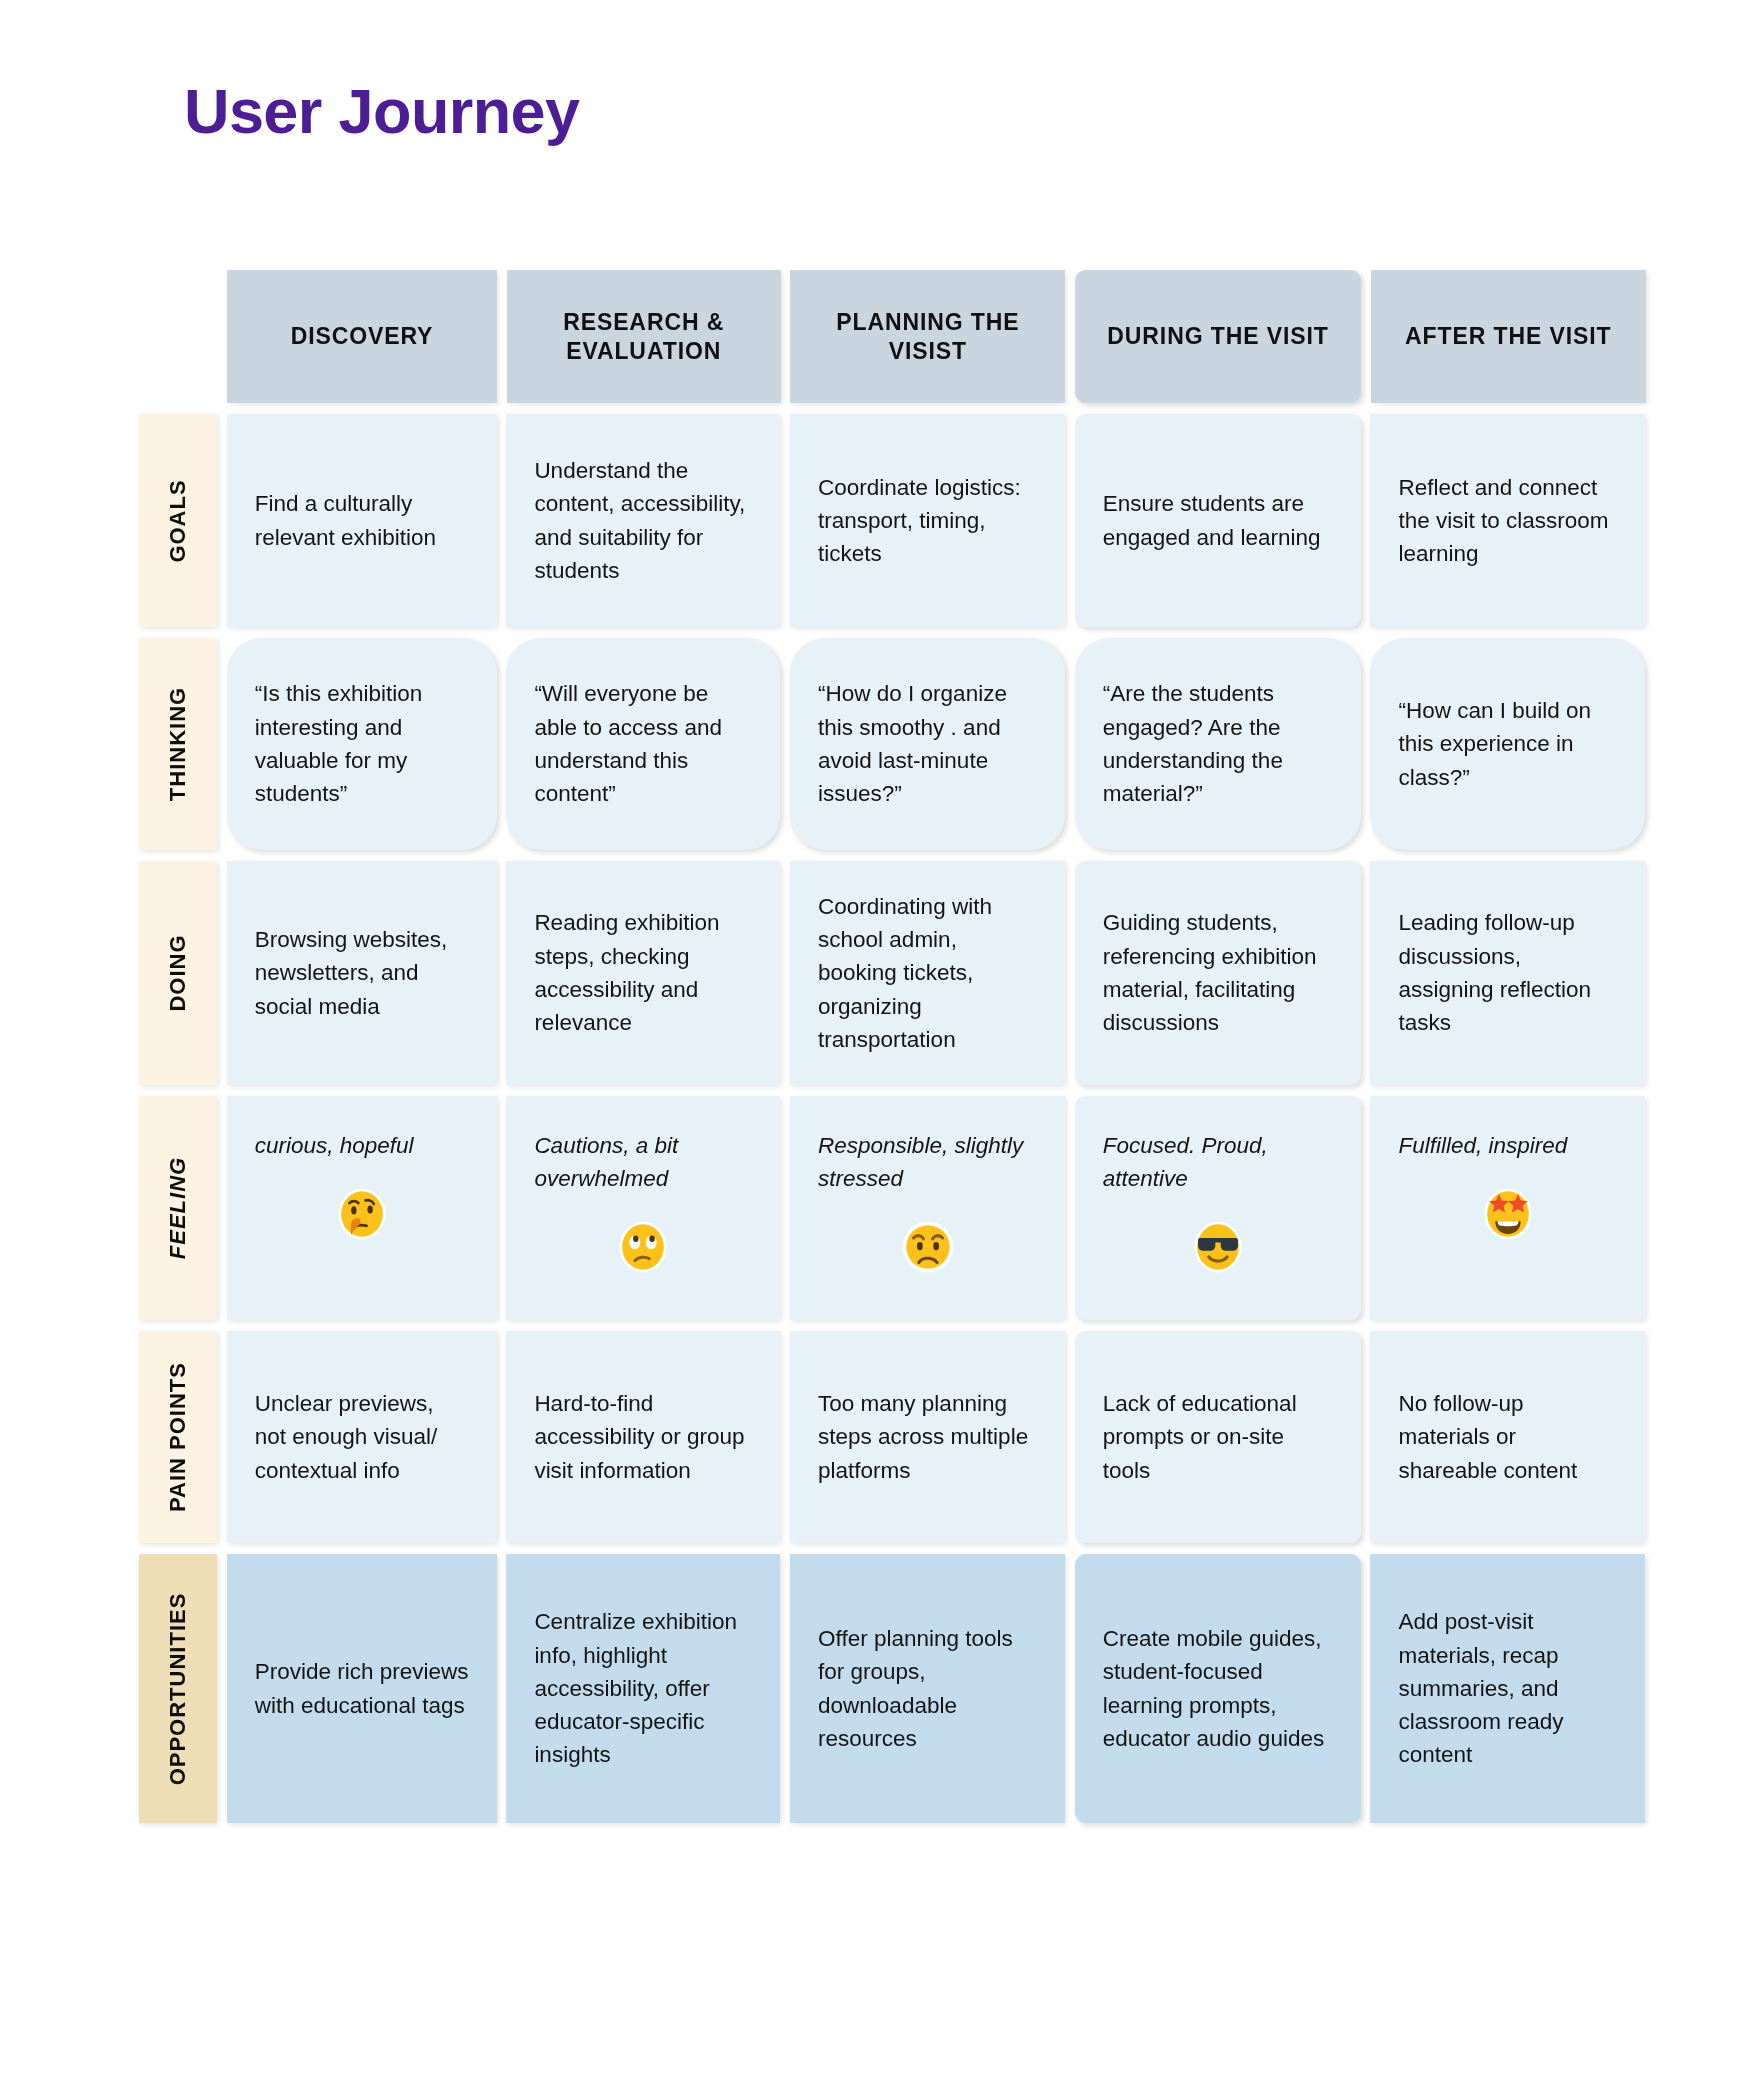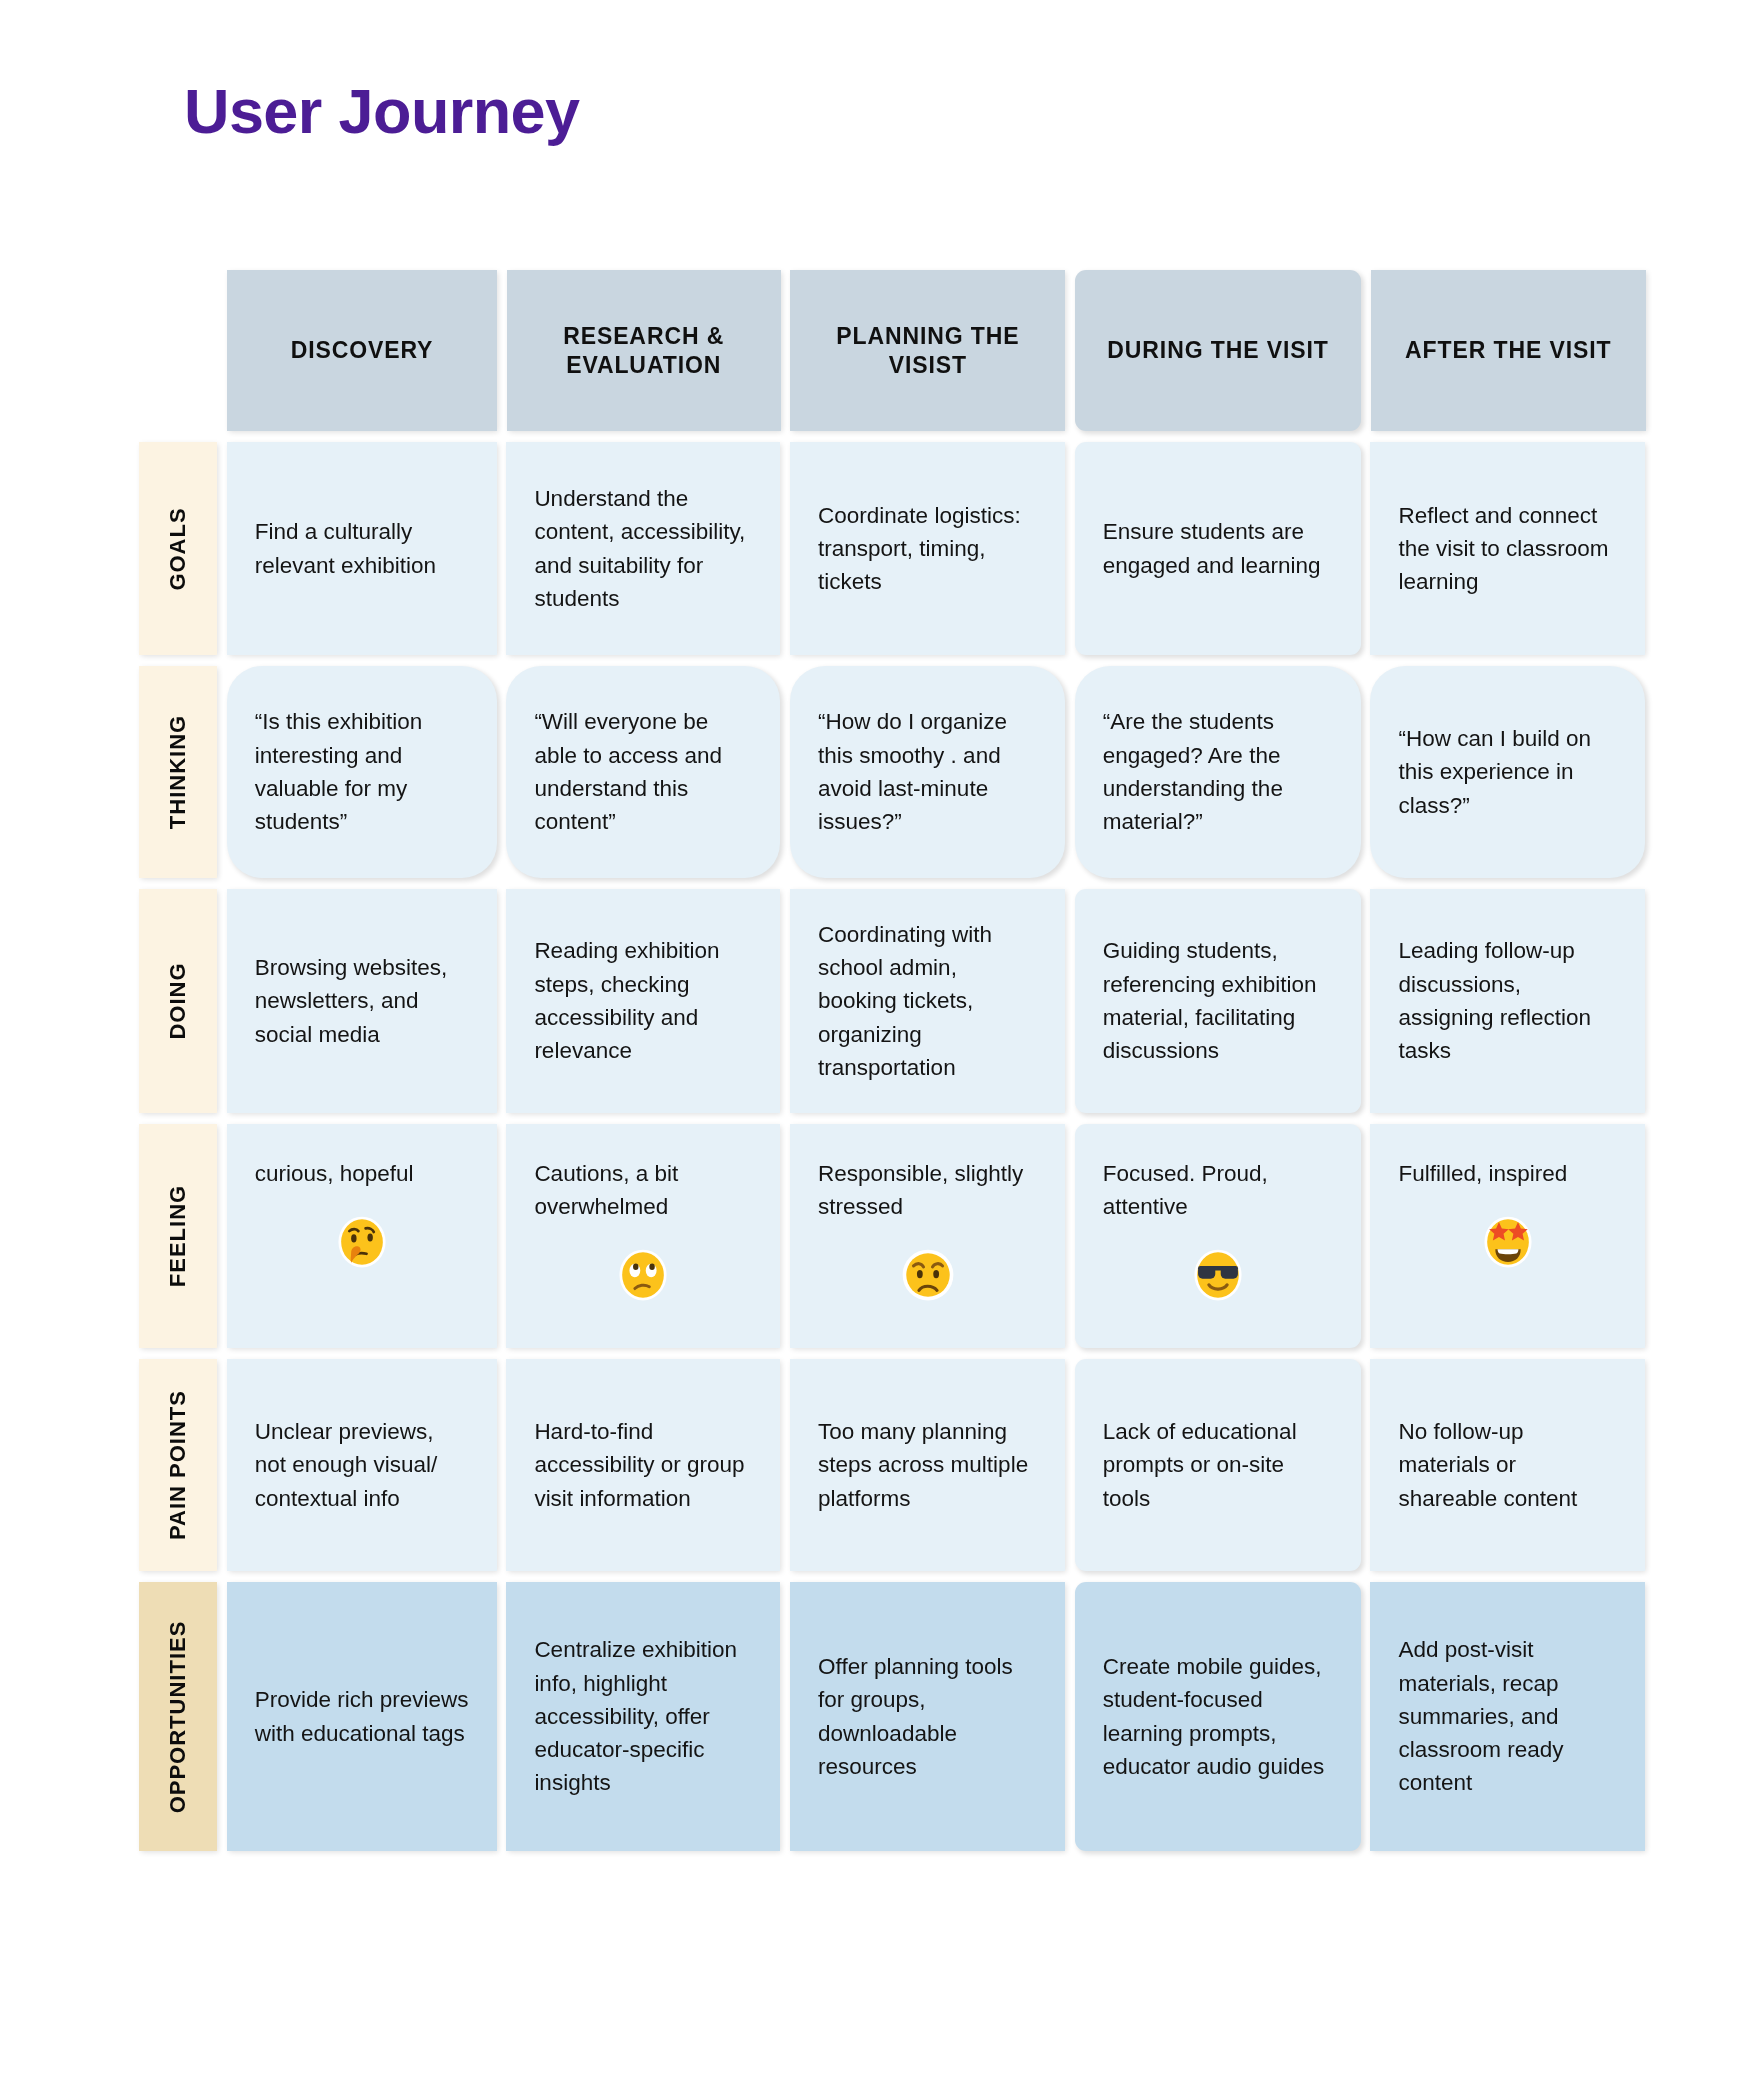--- a/index.html
+++ b/index.html
@@ -15,21 +15,21 @@
     position:absolute;left:184px;top:80px;
     font-size:63px;font-weight:bold;color:#4c1d95;
     letter-spacing:-0.6px;line-height:1;
   }
 
   
   #grid{
     position:absolute;left:139px;top:270px;
     width:1497px;
   }
-  .hdr-row{display:flex;height:161px;margin-left:88px;}
+  .hdr-row{display:flex;height:133px;margin-left:88px;}
   .hdr-cell{
     background:#c9d6e0;
     margin-right:9.7px;
     display:flex;align-items:center;justify-content:center;
     text-align:center;
     box-shadow:2.4px 2.4px 5.5px rgba(0,0,0,0.13);
   }
   .hdr-cell:last-child{margin-right:8px;}
   .hdr-label{
     font-size:23px;font-weight:bold;color:#101010;
@@ -73,21 +73,21 @@
   .c1{width:274px;flex:0 0 274px;}
   .c2{width:275px;flex:0 0 275px;}
   .c3{width:286px;flex:0 0 286px;border-radius:11px;}
   .c4{width:275px;flex:0 0 275px;}
 
   
   .row-goals .cell,.row-goals .row-label{height:213px;}
   .row-think .cell,.row-think .row-label{height:212px;}
   .row-think .cell{border-radius:35px;}
   .row-doing .cell,.row-doing .row-label{height:224px;}
-  .row-feel  .cell,.row-feel  .row-label{height:224px;}
+  .row-feel  .cell,.row-feel  .row-label{height:224px;font-style:italic;}
   .row-pain  .cell,.row-pain  .row-label{height:212px;}
   .row-opp   .cell,.row-opp   .row-label{height:269px;}
   .row-opp   .cell{background:#c3dced;}
 
   .row-feel .cell{justify-content:flex-start;padding-top:33px;}
   .emoji{
     font-size:52px;line-height:1;
     margin-top:21px;
     text-align:center;
     width:100%;

